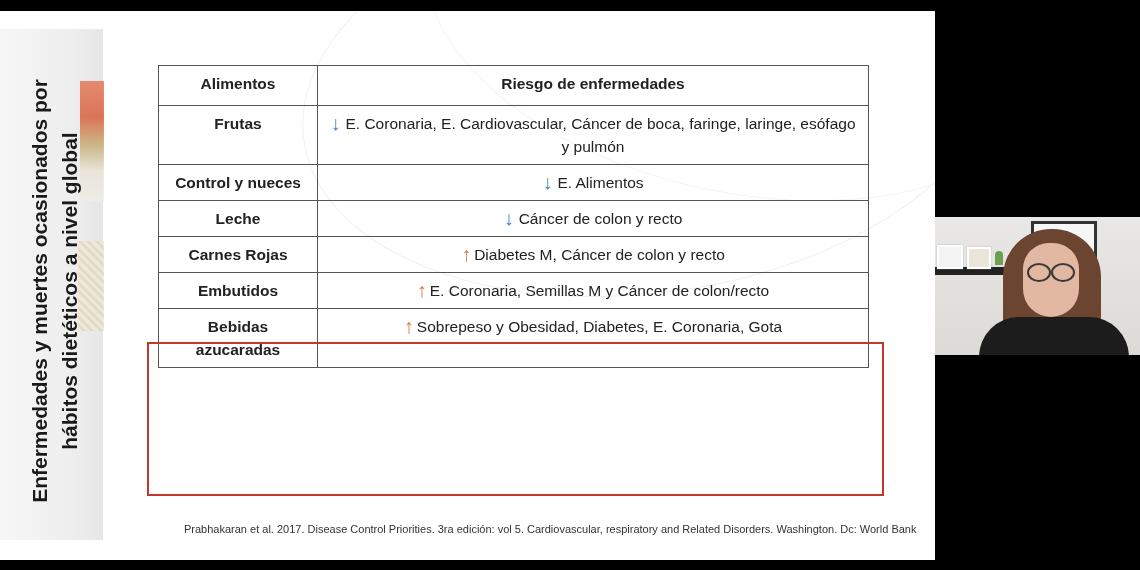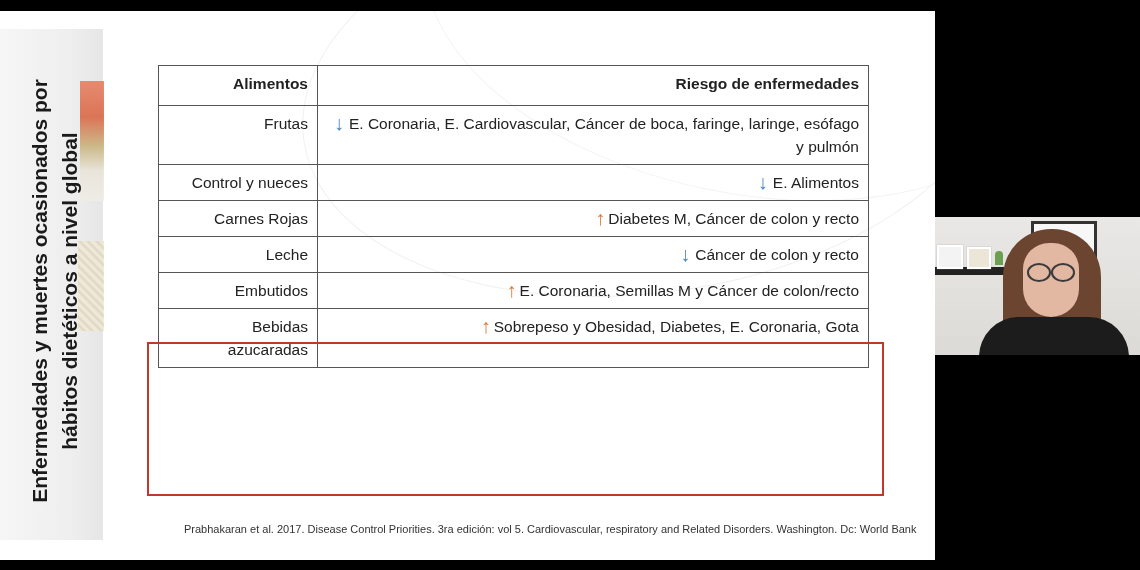--- a/index.html
+++ b/index.html
@@ -6,23 +6,23 @@
     body { width:1140px; height:570px; background:#000; position:relative; overflow:hidden; font-family:"Liberation Sans", sans-serif; }
     .slide { position:absolute; left:0; top:11px; width:935px; height:549px; background:#fff; overflow:hidden; }
     .slide-deco { position:absolute; left:300px; top:-120px; width:700px; height:400px; border-radius:50%; border:1px solid #f0f0f0; transform:rotate(-8deg); }
     .slide-deco2 { position:absolute; left:420px; top:-180px; width:640px; height:360px; border-radius:50%; border:1px solid #f3f3f3; transform:rotate(12deg); }
     .side-strip { position:absolute; left:0; top:18px; width:103px; height:511px; background:linear-gradient(90deg,#f6f6f6 0%, #eeeeee 70%, #e6e6e6 100%); }
     .food-photo { position:absolute; left:80px; top:70px; width:24px; height:120px; background:linear-gradient(180deg,#e57a5a 0%, #d9603d 30%, #c7b27a 55%, #e9e4d8 75%, #f0ede6 100%); opacity:0.85; }
     .oats-photo { position:absolute; left:78px; top:230px; width:26px; height:90px; background:repeating-linear-gradient(45deg,#efe8d6 0 3px,#e2d7bd 3px 6px); opacity:0.8; }
     .slide-title { position:absolute; left:0; top:30px; width:110px; height:500px; }
     .slide-title-inner { position:absolute; left:55px; top:250px; transform:translate(-50%,-50%) rotate(-90deg); white-space:nowrap; font-weight:bold; font-size:21px; line-height:30px; color:#1a1a1a; text-align:center; }
     table.risk { position:absolute; left:158px; top:65px; width:711px; border-collapse:collapse; font-size:15.5px; color:#222; }
-    table.risk td, table.risk th { border:1.5px solid #555; padding:6px 9px; vertical-align:top; text-align:right; line-height:23px; }
+    table.risk td, table.risk th { border:1.5px solid #555; padding:6px 9px; vertical-align:top; text-align:center; line-height:23px; }
     table.risk th { font-weight:bold; height:27px; }
-    table.risk td.food { width:140px; font-weight:normal; }
+    table.risk td.food { width:140px; font-weight:bold; }
     .arrow { display:inline-block; font-size:20px; line-height:18px; margin-right:5px; vertical-align:-1px; }
     .arrow.down { color:#4a86c5; }
     .arrow.up { color:#e07a3c; margin-right:3px; }
     .highlight-box { position:absolute; left:147px; top:342px; width:733px; height:150px; border:2px solid #c0392b; pointer-events:none; }
     .citation { position:absolute; left:184px; top:523px; font-size:11px; color:#333; white-space:nowrap; }
     .webcam { position:absolute; left:935px; top:217px; width:205px; height:138px; background:linear-gradient(180deg,#e9e8e6 0%,#dcdad6 100%); overflow:hidden; }
     .shelf { position:absolute; left:0; top:50px; width:160px; height:8px; background:#222; }
     .frame1 { position:absolute; left:2px; top:28px; width:22px; height:20px; background:#f3f3f3; border:2px solid #fff; box-shadow:0 0 1px #999; }
     .frame2 { position:absolute; left:32px; top:30px; width:20px; height:18px; background:#ece6d8; border:2px solid #fff; box-shadow:0 0 1px #999; }
     .plant { position:absolute; left:60px; top:34px; width:8px; height:14px; background:#6aa050; border-radius:4px 4px 0 0; }
@@ -61,26 +61,26 @@
   <tbody>
     <tr>
       <td class="food">Frutas</td>
       <td><span class="arrow down">↓</span><span>E. Coronaria, E. Cardiovascular, Cáncer de boca, faringe, laringe, esófago y pulmón</span></td>
     </tr>
     <tr>
       <td class="food">Control y nueces</td>
       <td><span class="arrow down">↓</span><span>E. Alimentos</span></td>
     </tr>
     <tr>
+      <td class="food">Leche</td>
+      <td><span class="arrow down">↓</span><span>Cáncer de colon y recto</span></td>
+    </tr>
+    <tr>
       <td class="food">Carnes Rojas</td>
       <td><span class="arrow up">↑</span><span>Diabetes M, Cáncer de colon y recto</span></td>
-    </tr>
-    <tr>
-      <td class="food">Leche</td>
-      <td><span class="arrow down">↓</span><span>Cáncer de colon y recto</span></td>
     </tr>
     <tr>
       <td class="food">Embutidos</td>
       <td><span class="arrow up">↑</span><span>E. Coronaria, Semillas M y Cáncer de colon/recto</span></td>
     </tr>
     <tr>
       <td class="food">Bebidas azucaradas</td>
       <td><span class="arrow up">↑</span><span>Sobrepeso y Obesidad, Diabetes, E. Coronaria, Gota</span></td>
     </tr>
   </tbody>

